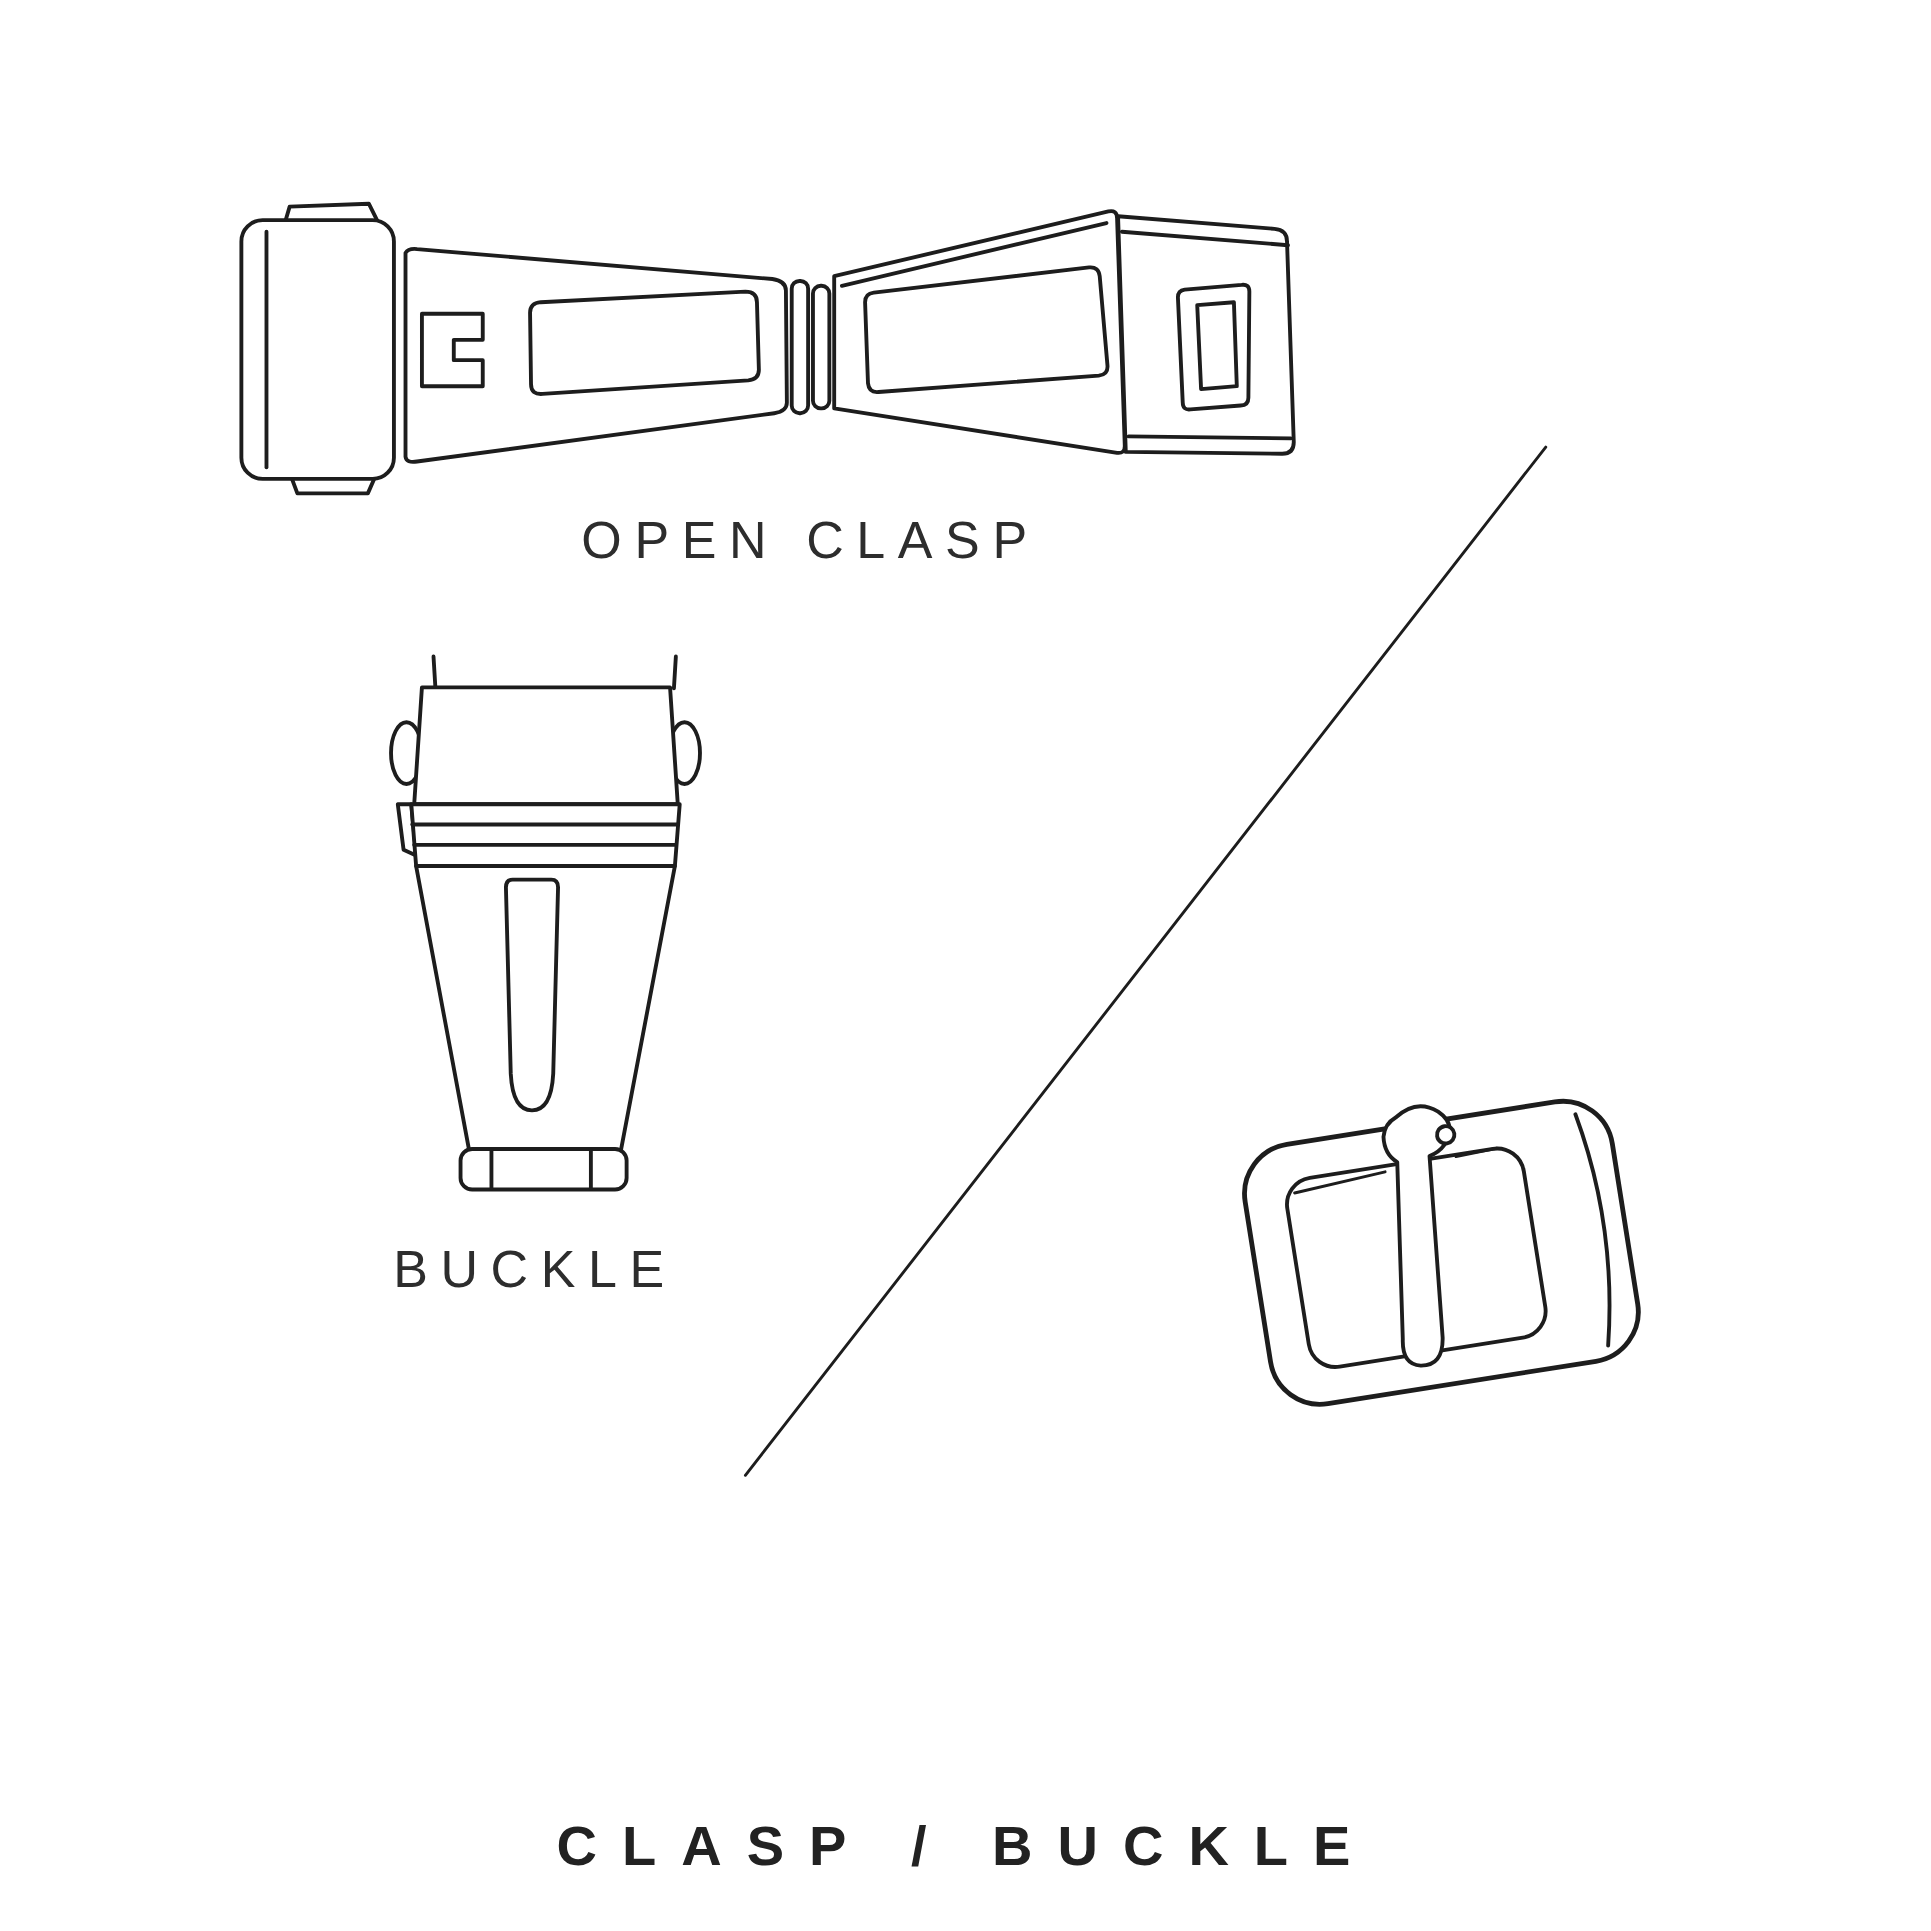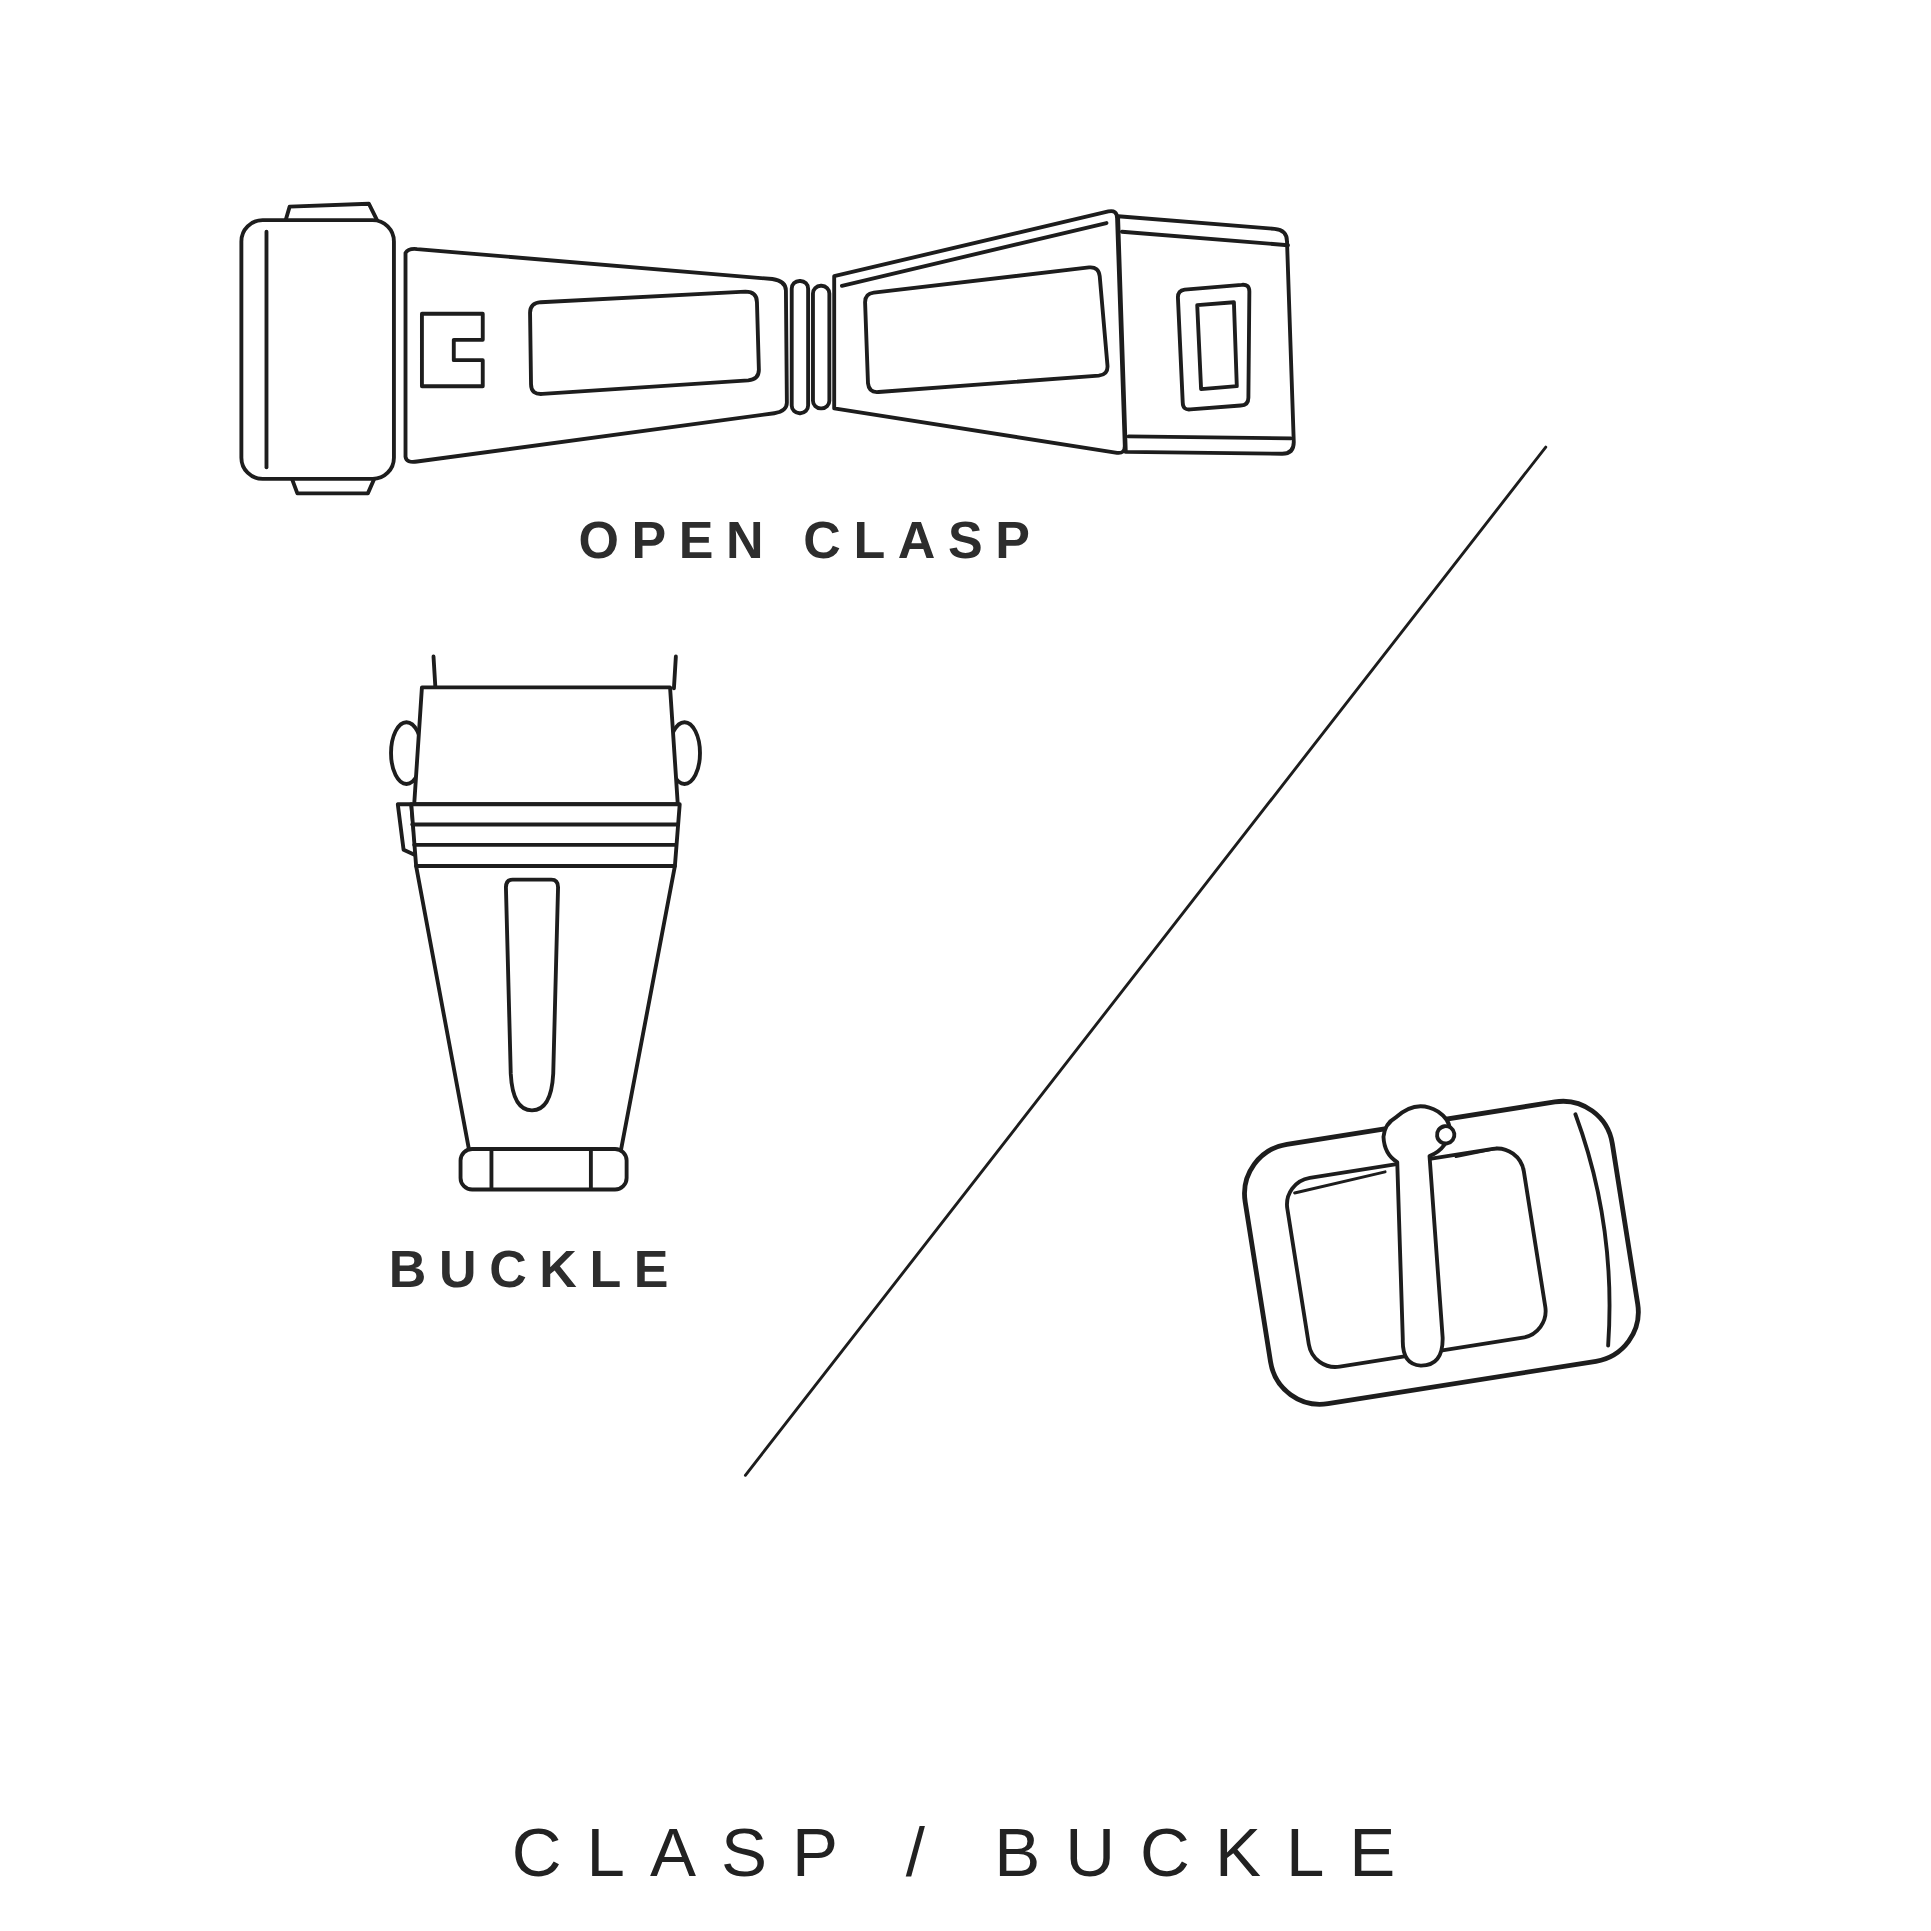--- a/index.html
+++ b/index.html
@@ -12,32 +12,32 @@
     background: #ffffff;
     overflow: hidden;
   }
   .canvas svg { position: absolute; left: 0; top: 0; }
   .label {
     position: absolute;
     text-align: center;
     font-size: 52px;
     letter-spacing: 12.6px;
     color: #2d2d2d;
-    font-weight: 700;
+    font-weight: 400;
   }
   .label-open-clasp { left: 521px; top: 510px; width: 579px; }
   .label-closed    { left: 342px; top: 1239px; width: 386px; }
   .title {
     position: absolute;
     left: 290px; top: 1813px; width: 1352px;
     text-align: center;
-    font-size: 69px;
+    font-size: 56px;
     letter-spacing: 25px;
     color: #222222;
-    font-weight: 400;
+    font-weight: 700;
   }
 </style>
 </head>
 <body>
 
 <div class="canvas">
 
   <svg width="1931" height="1931" viewBox="0 0 2000 2000" fill="#ffffff" stroke="#1d1d1d" stroke-width="4" stroke-linejoin="round" stroke-linecap="round">
 
     <g>

